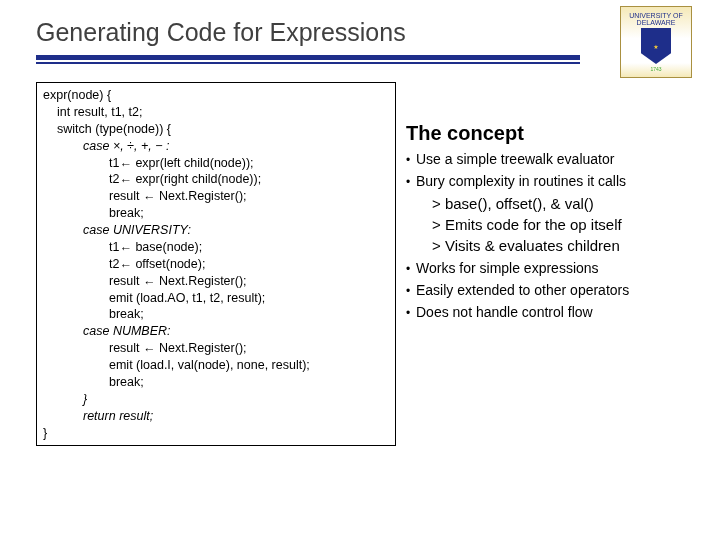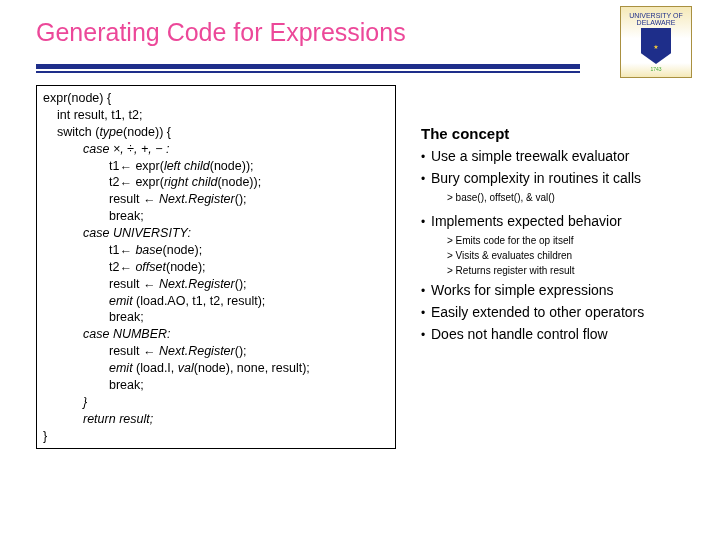--- a/index.html
+++ b/index.html
@@ -6,22 +6,22 @@
   body {
     width: 720px; height: 540px;
     background: #fff;
     font-family: Arial, Helvetica, sans-serif;
     position: relative;
     padding: 18px 20px 10px 36px;
   }
   .title {
     font-family: "Comic Sans MS", cursive, sans-serif;
     font-size: 25px;
-    color: #ec4899;
-    margin-bottom: 17px;
+    color: #404040;
+    margin-bottom: 8px;
   }
   .rule-wrap { margin-right: 120px; }
   .rule1 { height: 5px; background: #1e2e8a; }
   .rule2 { height: 2px; background: #1e2e8a; margin-top: 2px; }
   .logo {
     position: absolute;
     top: 6px; right: 28px;
     width: 72px; height: 72px;
     border: 1px solid #a99040;
     background: linear-gradient(#f5e9b8, #fff 45%, #fff 80%, #f5e9b8);
@@ -32,50 +32,50 @@
   .logo .shield {
     width: 30px; height: 36px; margin-top: 2px;
     background: #1e2e8a;
     clip-path: polygon(0 0, 100% 0, 100% 70%, 50% 100%, 0 70%);
     display: flex; align-items: center; justify-content: center;
     color: #f2c83a; font-size: 6px;
   }
   .logo .banner { color:#4a3; font-size:5px; margin-top:2px }
   .content {
     display: flex;
-    margin-top: 12px;
-    gap: 25px;
+    margin-top: 18px;
+    gap: 10px;
   }
   .codebox {
     border: 1px solid #000;
     font-size: 12.5px;
     line-height: 1.35;
     padding: 4px 6px 4px 6px;
     width: 360px;
     font-family: Arial, Helvetica, sans-serif;
   }
   .codebox .ln { white-space: pre; }
   .i1 { padding-left: 14px; }
   .i2 { padding-left: 40px; font-style: italic; }
   .i3 { padding-left: 66px; }
-  .it { font-style: italic; }
+  .it { }
   .right {
     flex: 1;
     padding-top: 40px;
     font-size: 14px;
   }
   .right h3 {
-    font-size: 15px;
+    font-size: 20px;
     font-weight: bold;
     margin-bottom: 6px;
   }
   .right .item { margin: 4px 0 4px 0; }
   .right .bullet { display:inline-block; width: 10px; vertical-align: top; font-size:12px; line-height:18px;}
   .right .txt { display:inline-block; width: calc(100% - 14px); vertical-align: top; }
-  .right .sub { margin: 4px 0 4px 26px; font-size: 10px; }
+  .right .sub { margin: 4px 0 4px 26px; font-size: 15px; }
 </style>
 </head>
 <body>
 
 <div class="title">Generating Code for Expressions</div>
 <div class="rule-wrap">
   <div class="rule1"></div>
   <div class="rule2"></div>
 </div>
 
@@ -109,21 +109,19 @@
     <div class="ln i2">}</div>
     <div class="ln i2">return result;</div>
     <div class="ln">}</div>
   </div>
 
   <div class="right">
     <h3>The concept</h3>
     <div class="item"><span class="bullet">•</span><span class="txt">Use a simple treewalk evaluator</span></div>
     <div class="item"><span class="bullet">•</span><span class="txt">Bury complexity in routines it calls</span></div>
     <div class="sub">&gt; base(), offset(), &amp; val()</div>
-    <div class="item" style="margin-top:10px"><span class="bullet">•</span><span class="txt">Implements expected behavior</span></div>
     <div class="sub">&gt; Emits code for the op itself</div>
     <div class="sub">&gt; Visits &amp; evaluates children</div>
-    <div class="sub">&gt; Returns register with result</div>
     <div class="item" style="margin-top:6px"><span class="bullet">•</span><span class="txt">Works for simple expressions</span></div>
     <div class="item"><span class="bullet">•</span><span class="txt">Easily extended to other operators</span></div>
     <div class="item"><span class="bullet">•</span><span class="txt">Does not handle control flow</span></div>
   </div>
 </div>
 
 </body></html>

